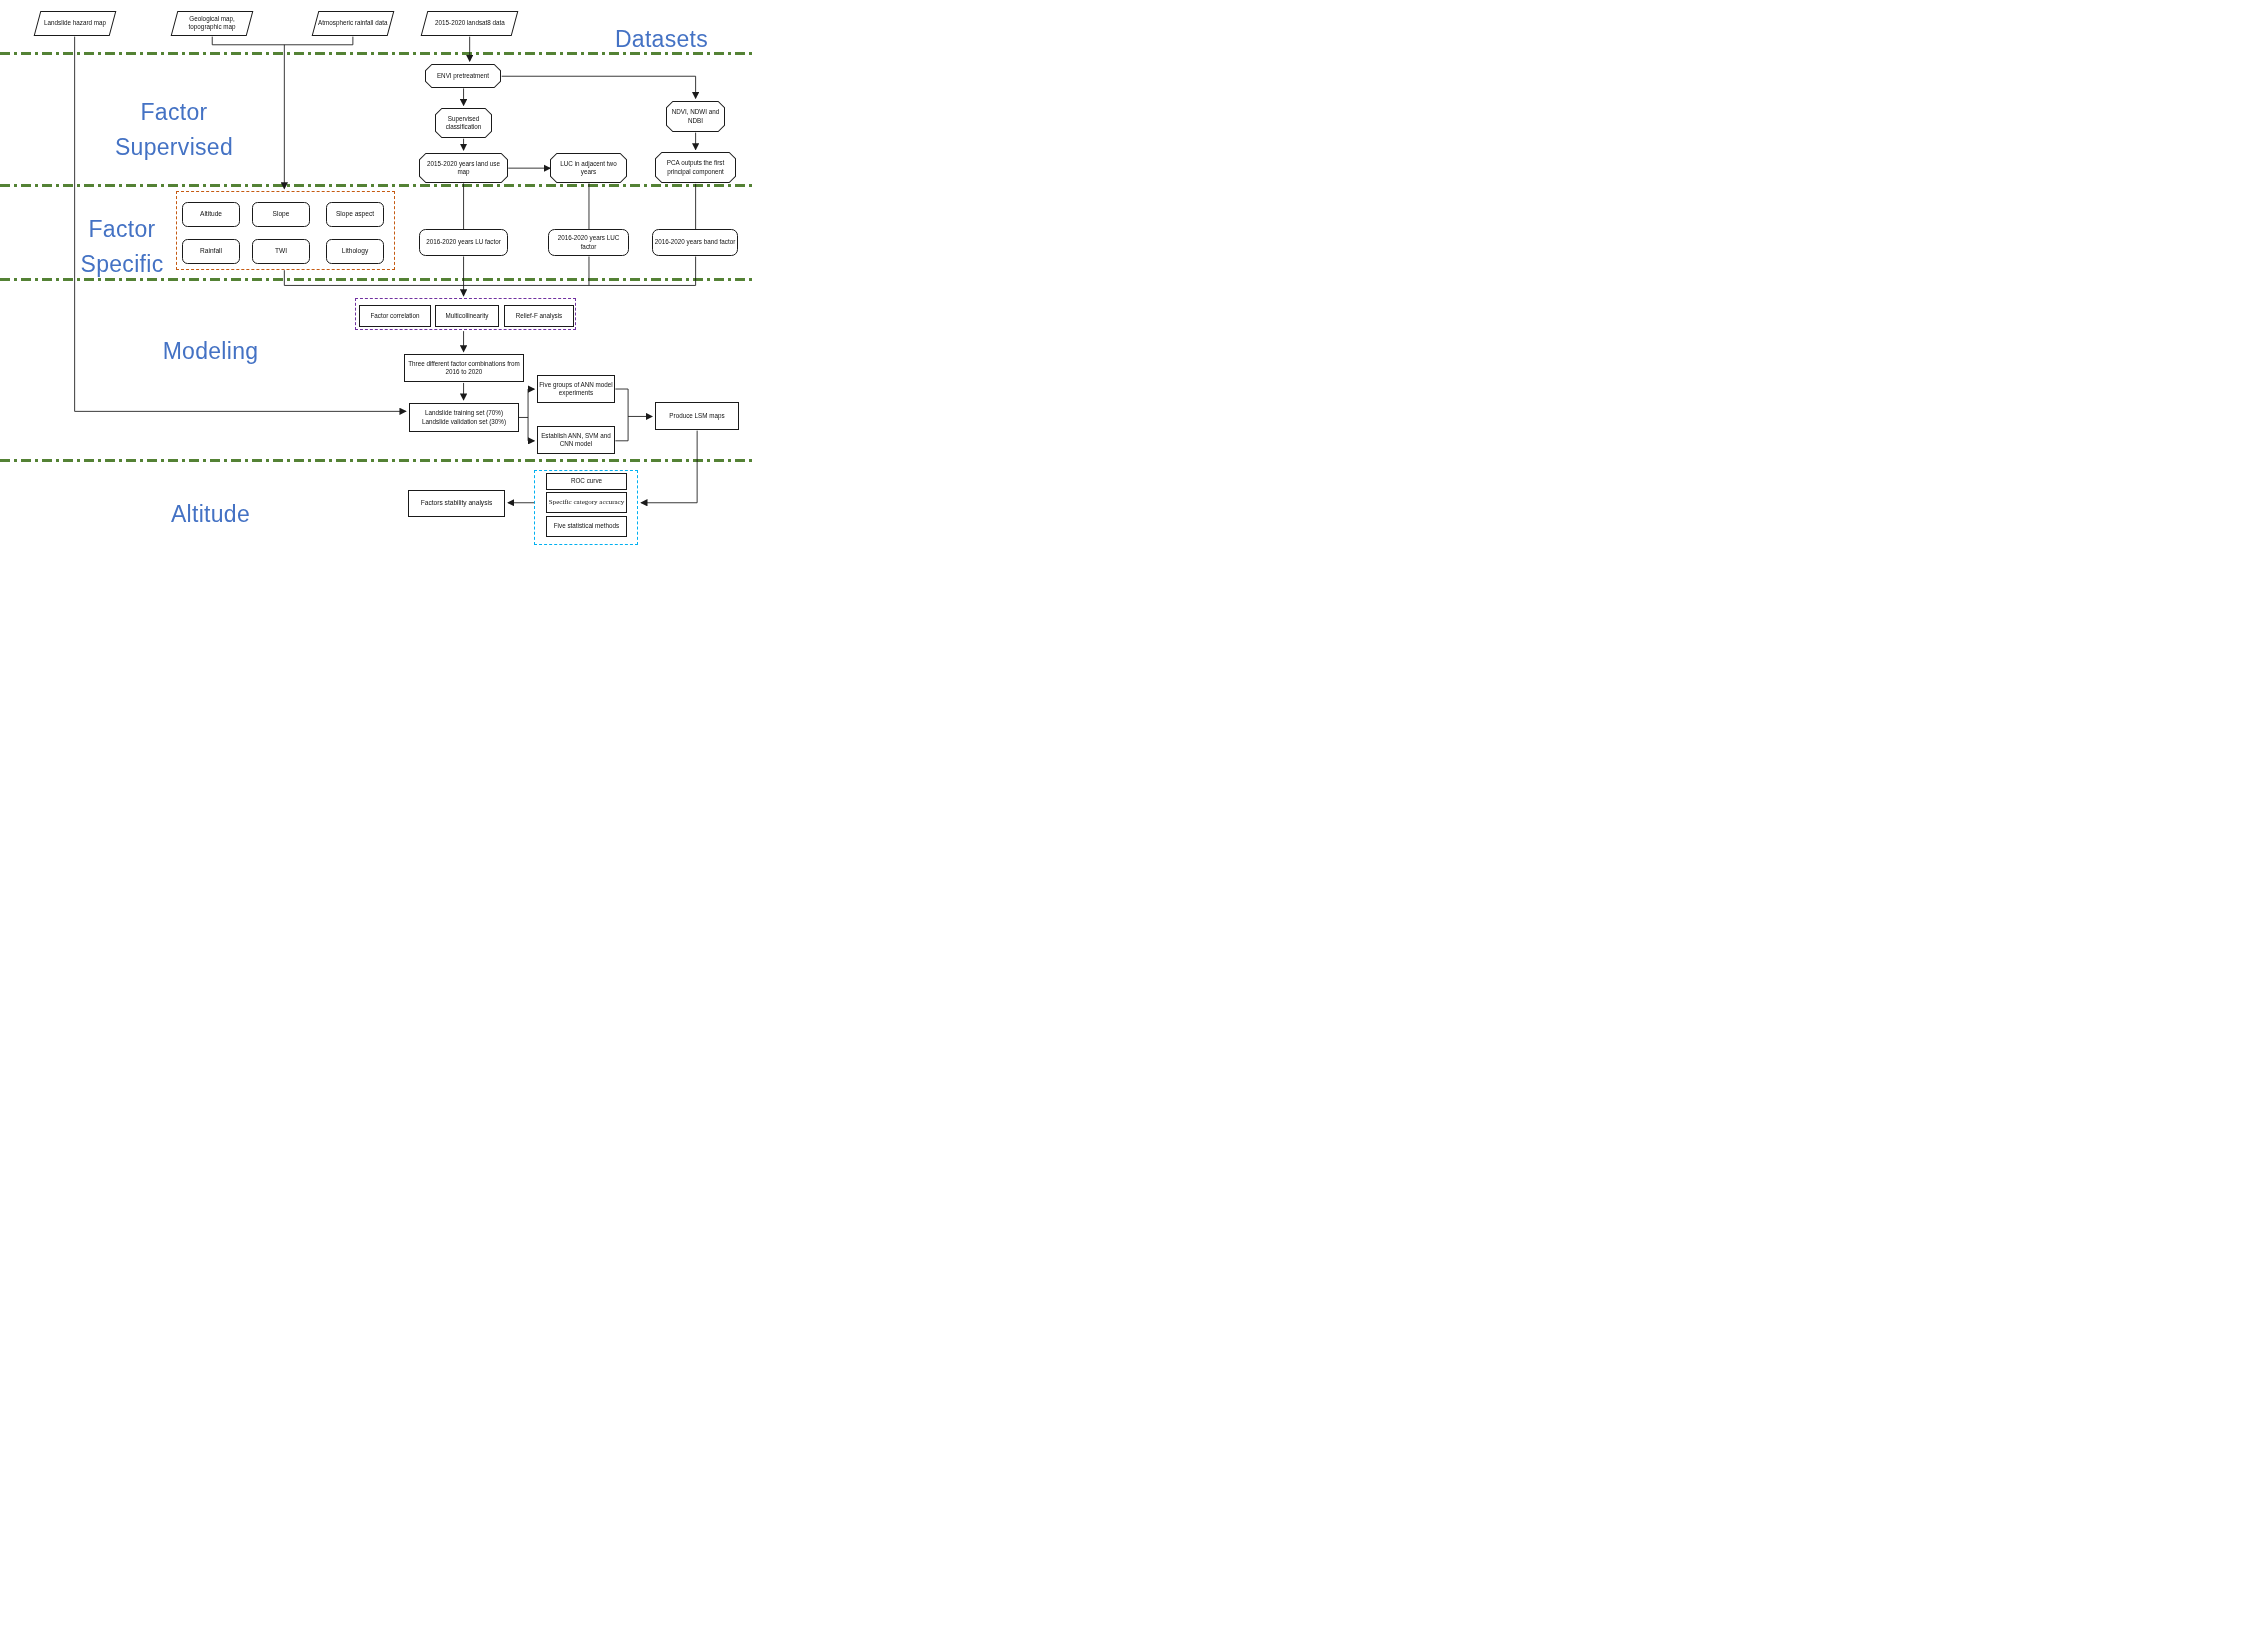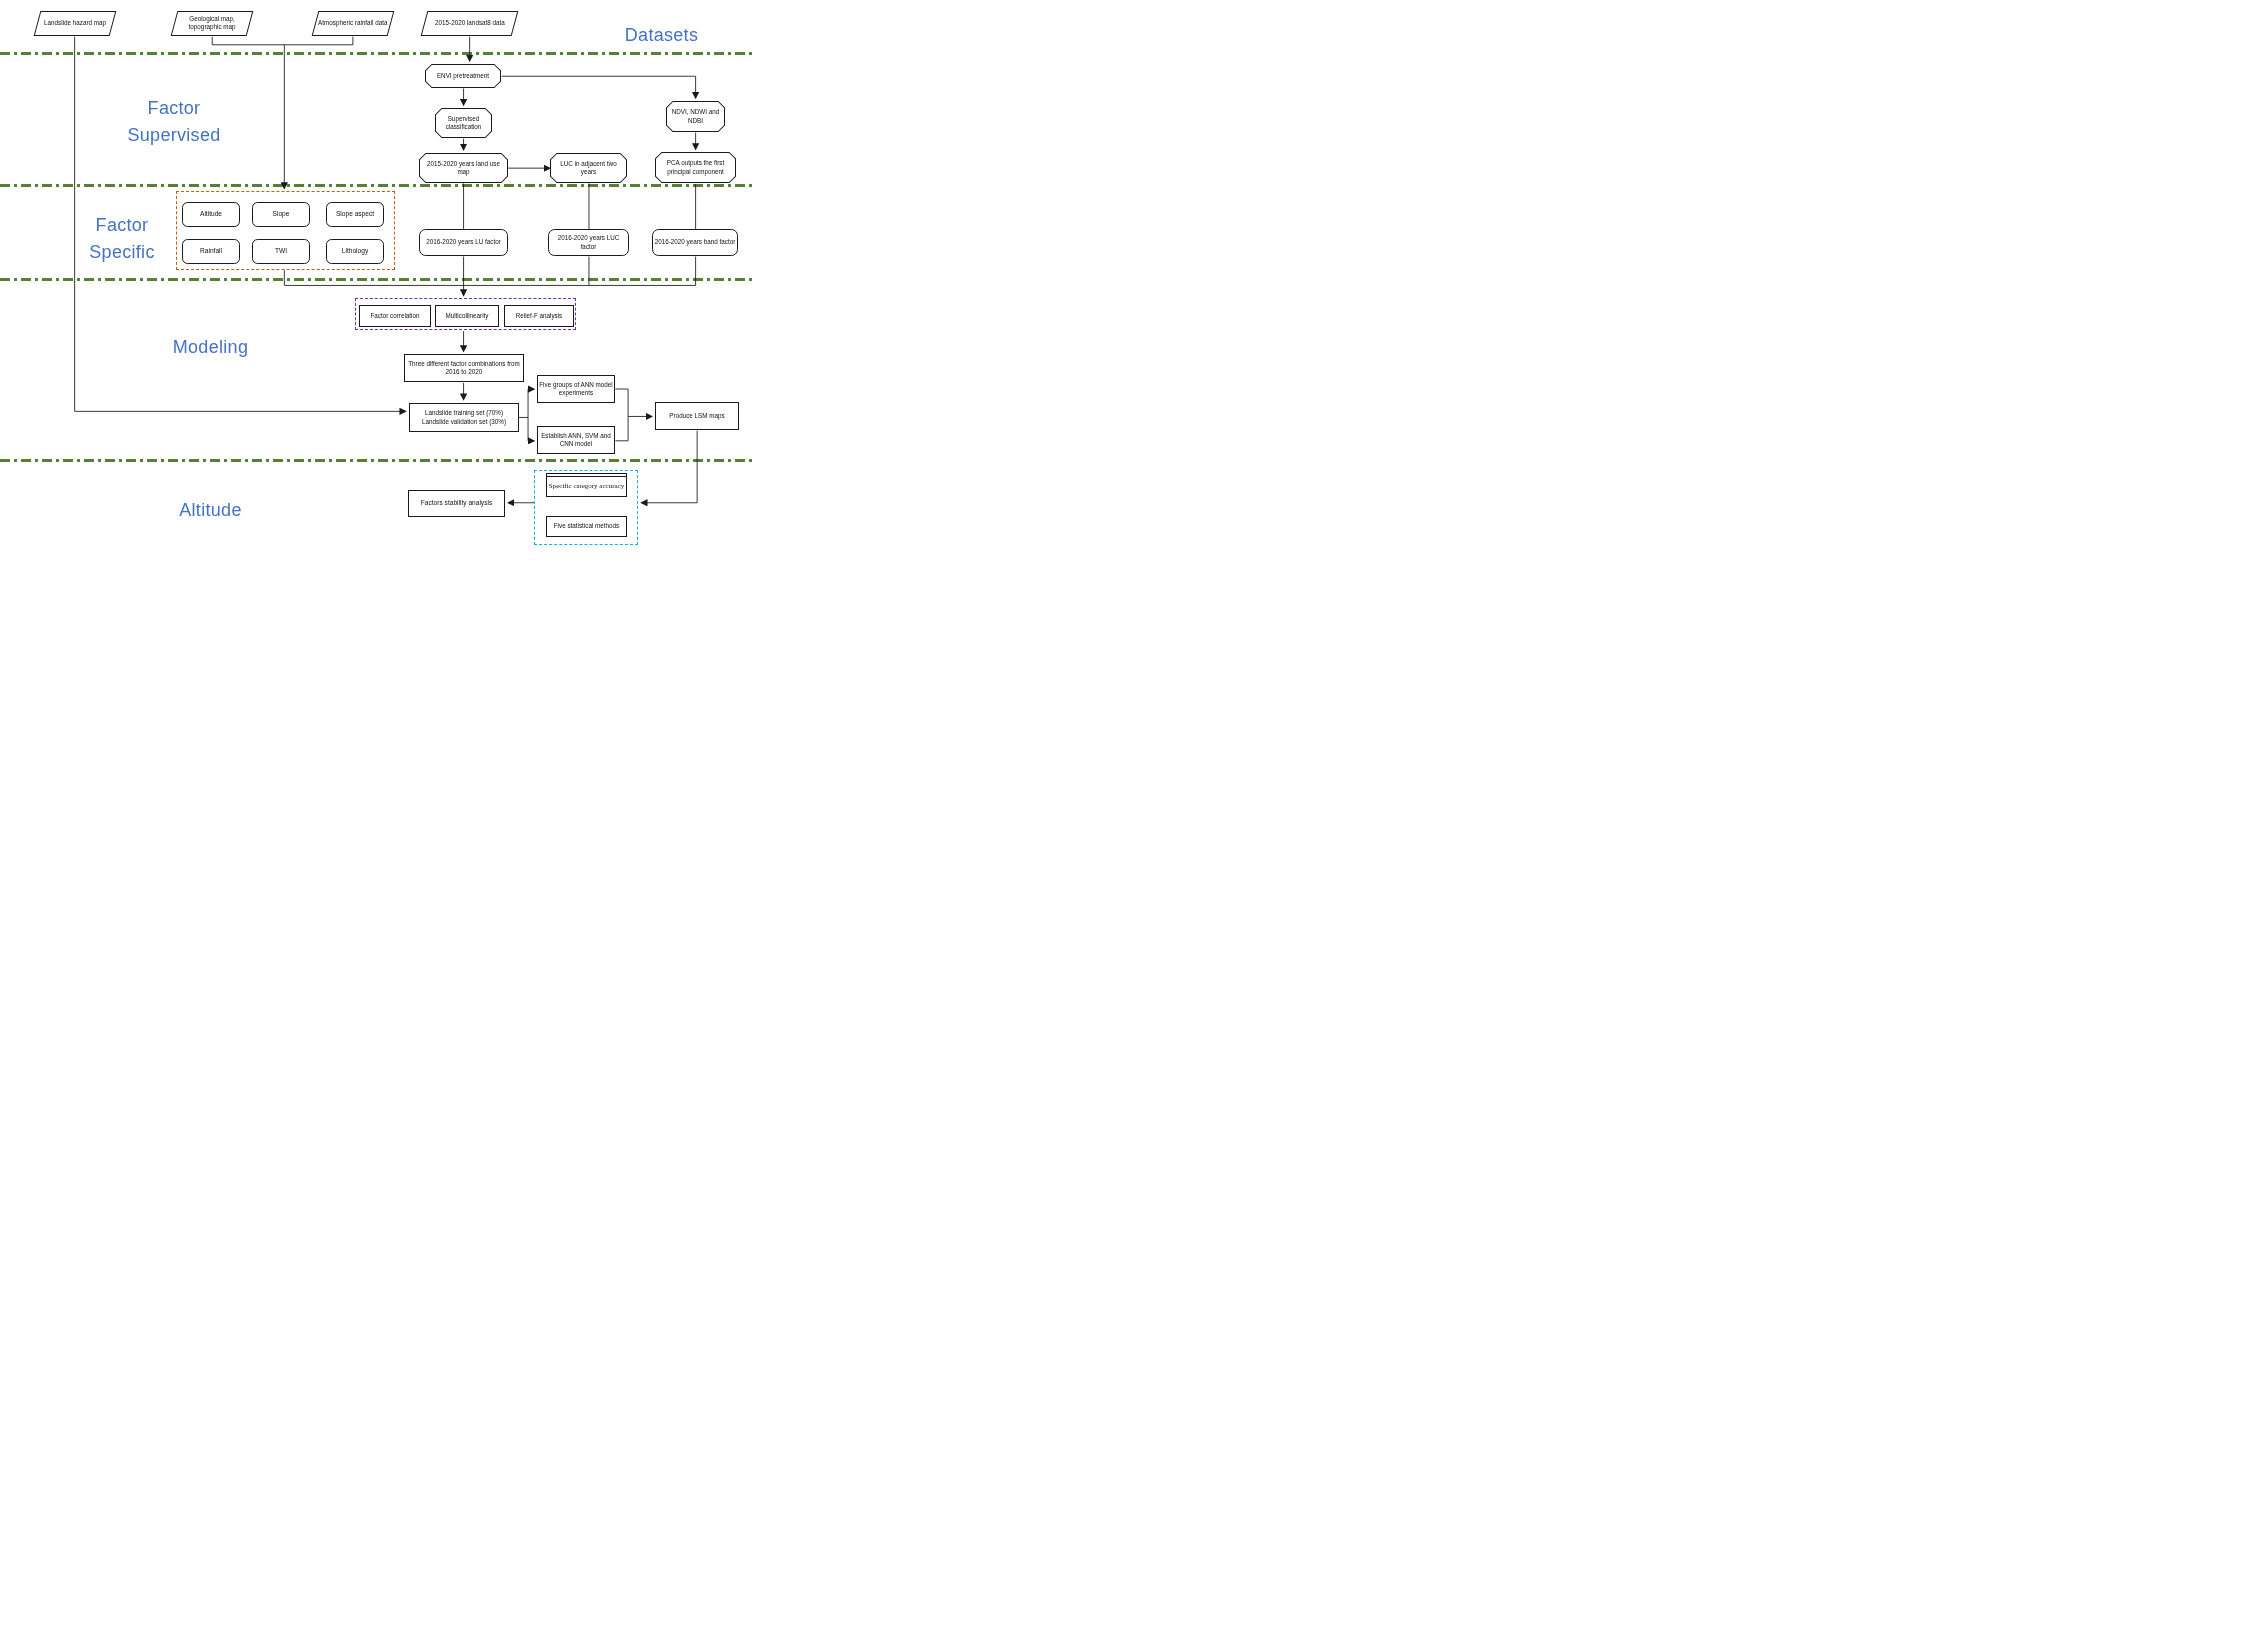--- a/index.html
+++ b/index.html
@@ -3,21 +3,21 @@
 <meta charset="utf-8">
 <style>
   html,body{margin:0;padding:0;background:#fff;font-family:"Liberation Sans",sans-serif;}
   #canvas{position:relative;width:754px;height:546px;background:#fff;overflow:hidden;}
 
   
   .divider{position:absolute;left:0;width:754px;height:2.5px;
     background:repeating-linear-gradient(90deg,#548235 0 10px,transparent 10px 14px,#548235 14px 17px,transparent 17px 21px);}
 
   
-  .slabel{position:absolute;color:#4472C4;text-align:center;line-height:1.5;font-size:18px;letter-spacing:0.3px;}
+  .slabel{position:absolute;color:#4472C4;text-align:center;line-height:1.5;font-size:23px;letter-spacing:0.3px;}
 
   
   svg.wires{position:absolute;left:0;top:0;z-index:2;}
 
   
   .node{position:absolute;box-sizing:border-box;display:flex;align-items:center;justify-content:center;
         text-align:center;font-size:6.3px;line-height:1.3;color:#111;background:#fff;z-index:3;}
 
   .rect{border:1px solid #1a1a1a;}
   .round{border:0.9px solid #1a1a1a;border-radius:6.6px;}
@@ -208,21 +208,21 @@
   <div class="node rect" style="left:537px;top:426px;width:78px;height:28px">
       <span>Establish ANN, SVM and CNN model</span>
     </div>
   <div class="node rect" style="left:655px;top:402px;width:84px;height:28px">
       <span>Produce LSM maps</span>
     </div>
 
   <div class="node rect" style="left:546px;top:473px;width:81px;height:17px">
       <span>ROC curve</span>
     </div>
-  <div class="node rect serif" style="left:546px;top:476px;width:81px;height:21px">
+  <div class="node rect serif" style="left:546px;top:492px;width:81px;height:21px">
       <span>Specific category accuracy</span>
     </div>
   <div class="node rect" style="left:546px;top:516px;width:81px;height:21px">
       <span>Five statistical methods</span>
     </div>
   <div class="node rect" style="left:408px;top:490px;width:97px;height:27px;font-size:6.6px">
       <span>Factors stability analysis</span>
     </div>
 
 </div>

